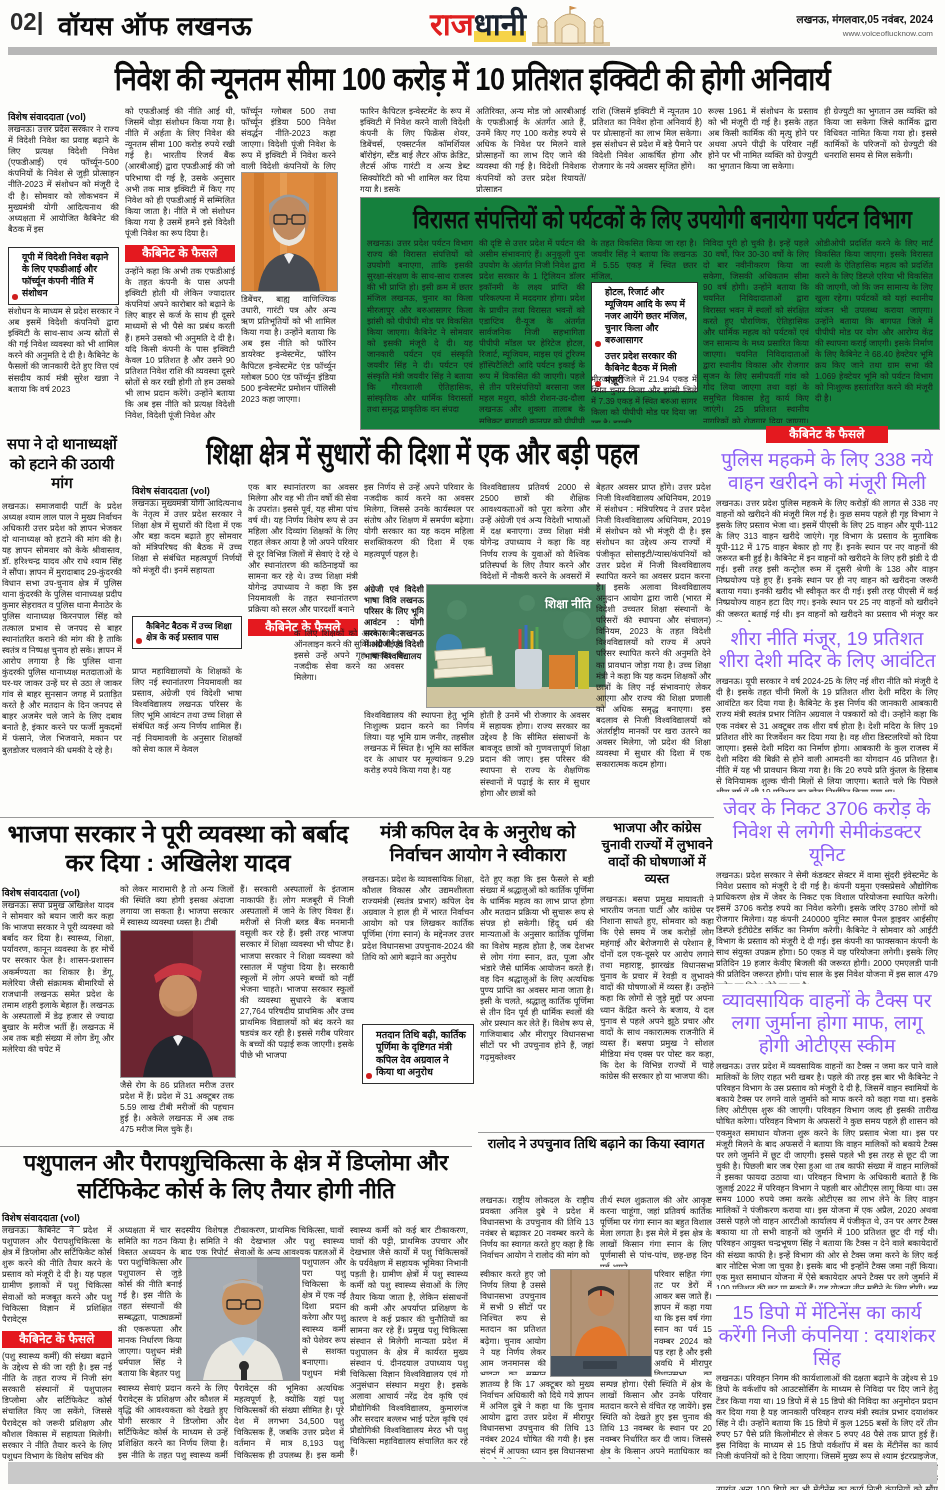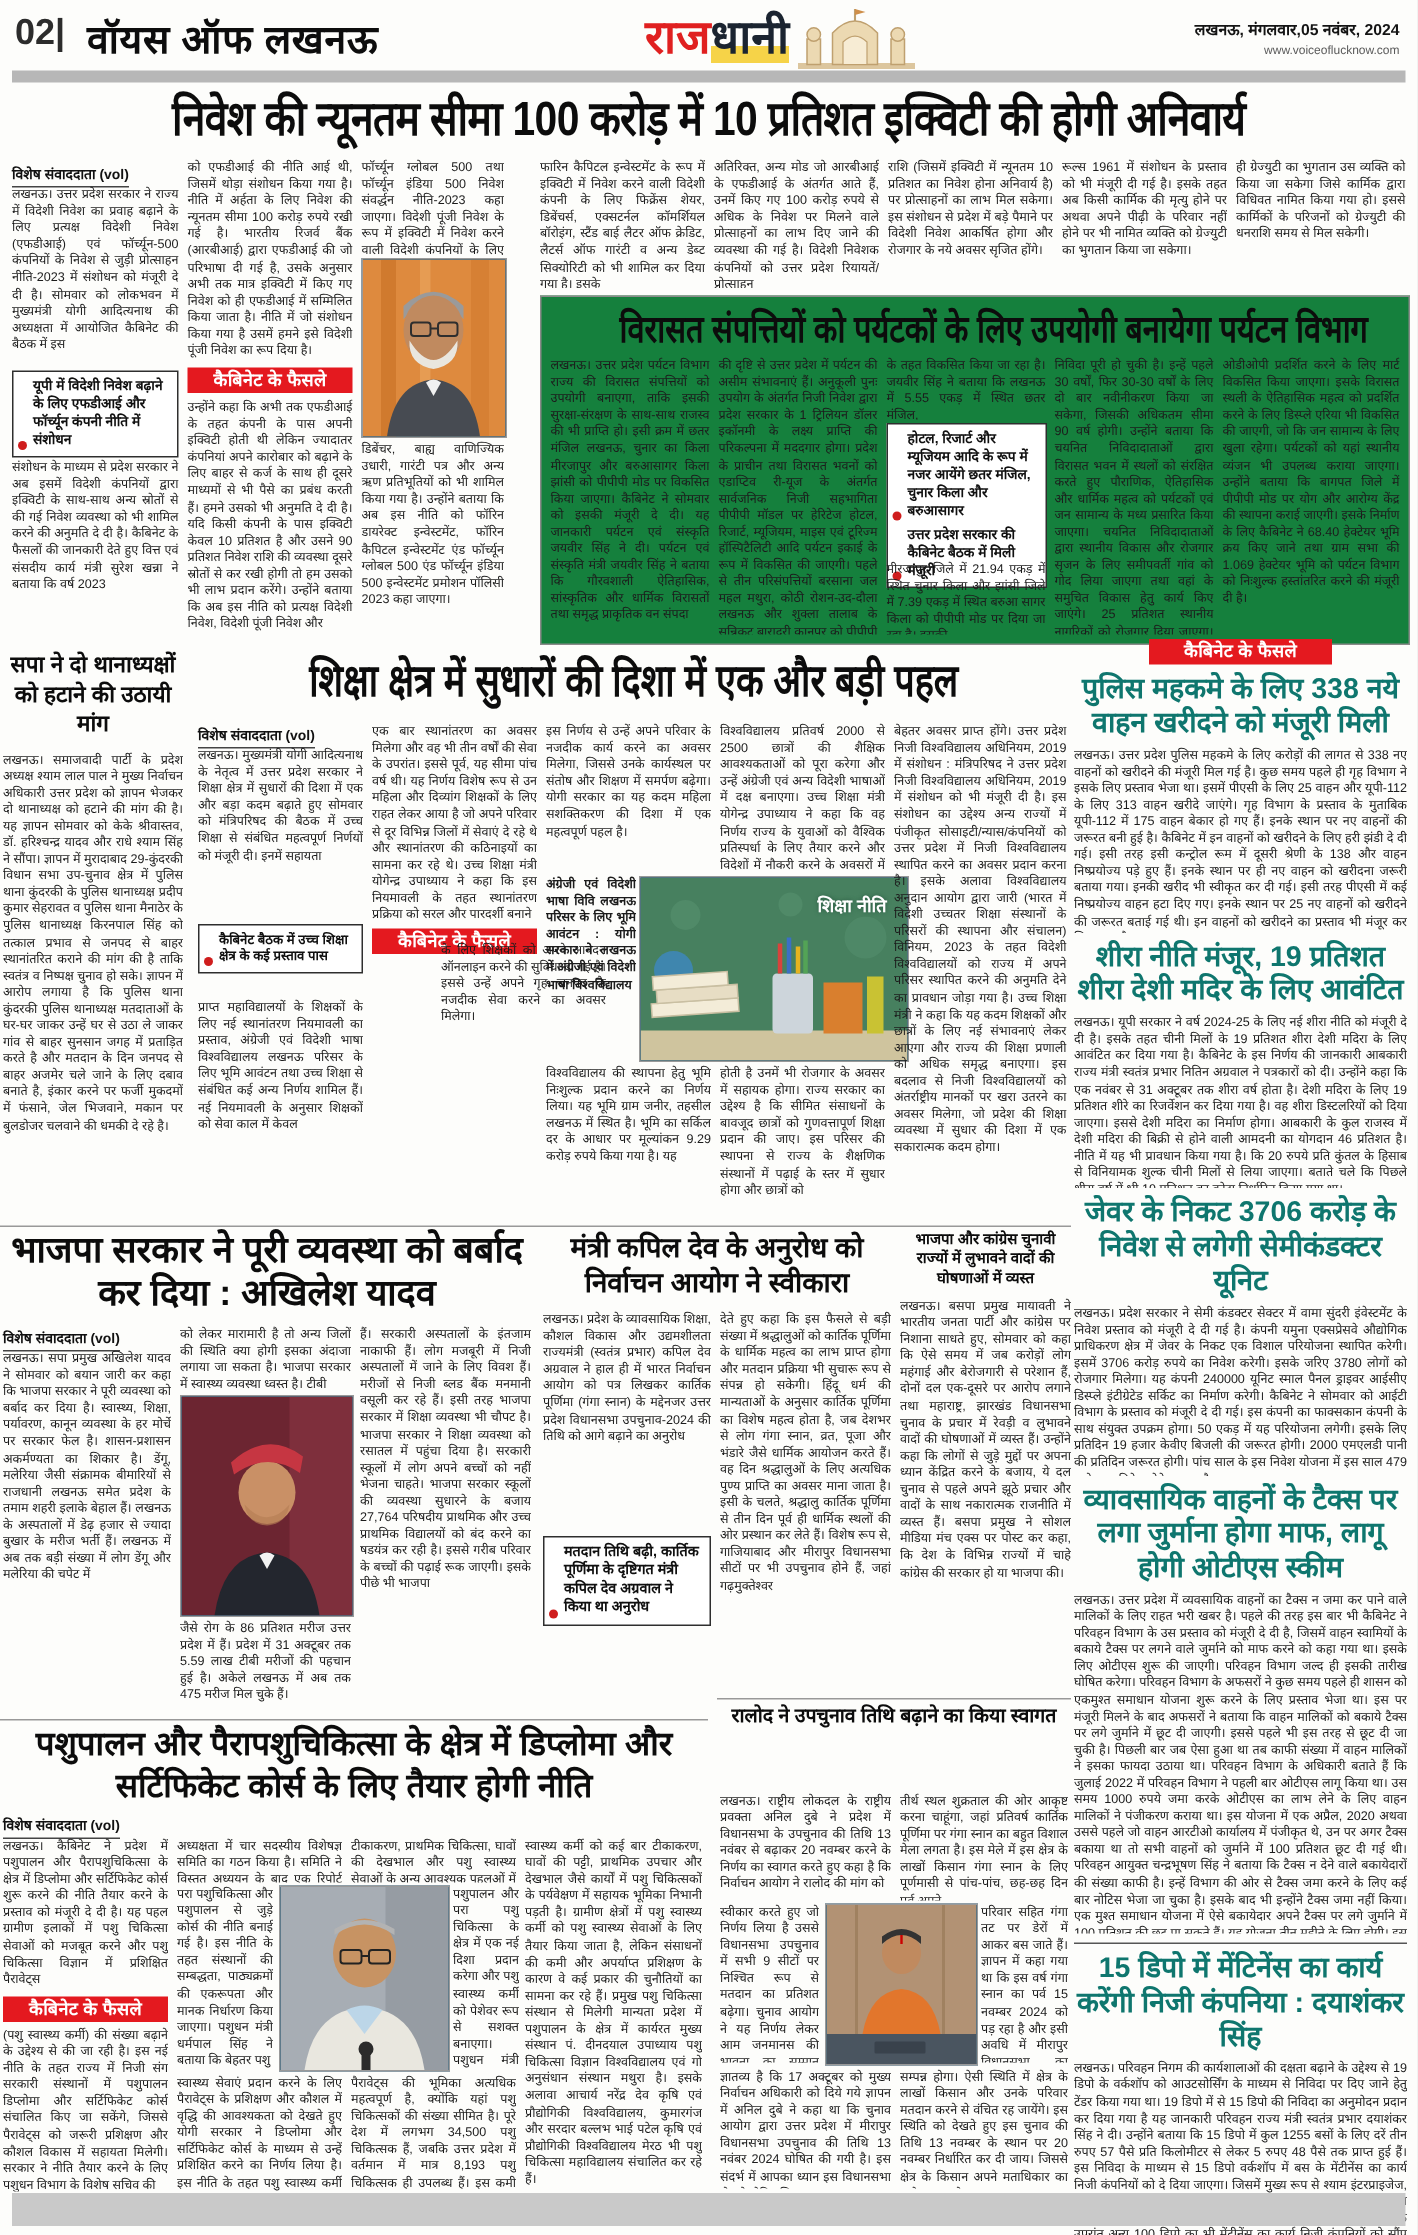--- a/index.html
+++ b/index.html
@@ -11,21 +11,21 @@
   .squeeze{white-space:nowrap;display:block;transform-origin:50% 50%;text-align:center;}
   .byline{font-size:9.3px;font-weight:bold;color:#111;border-bottom:1.4px solid #444;padding-bottom:2px;display:inline-block;}
   .redlabel{background:#e4191f;color:#fff;font-weight:800;text-align:center;font-size:12px;
             line-height:1.25;padding:1px 2px;letter-spacing:.2px;}
   .hbox{border:1.3px solid #2e2e2e;padding:4px 4px 4px 3px;background:#fff;}
   .bullet-row{display:flex;gap:4px;align-items:flex-end;}
   .dot{width:6px;height:6px;border-radius:50%;background:#cf1d1d;flex:0 0 auto;margin-top:3px;}
   .hbox-txt{font-size:9.2px;font-weight:bold;line-height:1.3;text-align:left;color:#101010;}
   .center{text-align:center;}
   .photo{overflow:hidden;background:#0c4a6e;}
-  .rail-h{font-size:19px;font-weight:700;line-height:1.2;text-align:center;color:#0f766e;margin:6px 0 3px 0;}
+  .rail-h{font-size:19px;font-weight:400;line-height:1.2;text-align:center;color:#8b5cf6;margin:6px 0 3px 0;}
   .rule{border-top:1.6px solid #555;}
   .graybar{background:#b7b7b7;}
   svg{display:block;}
 </style>
 </head>
 <body>
 
 <div class="page">
 
   <div class="abs" style="left:10px;top:8px;font-size:24px;font-weight:800;color:#2c2c2c;">02|</div>
@@ -212,21 +212,21 @@
     <div class="abs hbox" style="left:2px;top:204px;width:103px;">
       <div class="bullet-row">
           <span class="dot"></span>
         <span class="hbox-txt" style="font-size:9.6px;">मतदान तिथि बढ़ी, कार्तिक पूर्णिमा के दृष्टिगत मंत्री कपिल देव अग्रवाल ने किया था अनुरोध</span>
         </div>
     </div>
     <div class="abs bodytxt" style="left:120px;top:54px;width:114px;height:304px;">देते हुए कहा कि इस फैसले से बड़ी संख्या में श्रद्धालुओं को कार्तिक पूर्णिमा के धार्मिक महत्व का लाभ प्राप्त होगा और मतदान प्रक्रिया भी सुचारू रूप से संपन्न हो सकेगी। हिंदू धर्म की मान्यताओं के अनुसार कार्तिक पूर्णिमा का विशेष महत्व होता है, जब देशभर से लोग गंगा स्नान, व्रत, पूजा और भंडारे जैसे धार्मिक आयोजन करते हैं। वह दिन श्रद्धालुओं के लिए अत्यधिक पुण्य प्राप्ति का अवसर माना जाता है। इसी के चलते, श्रद्धालु कार्तिक पूर्णिमा से तीन दिन पूर्व ही धार्मिक स्थलों की ओर प्रस्थान कर लेते हैं। विशेष रूप से, गाजियाबाद और मीरापुर विधानसभा सीटों पर भी उपचुनाव होने हैं, जहां गढ़मुक्तेश्वर</div>
   </div>
 
   <div class="abs" style="left:600px;top:820px;width:114px;height:360px;">
-    <div class="hl center" style="font-size:10px;line-height:1.3;">भाजपा और कांग्रेस चुनावी राज्यों में लुभावने वादों की घोषणाओं में व्यस्त</div>
+    <div class="hl center" style="font-size:13px;line-height:1.3;">भाजपा और कांग्रेस चुनावी राज्यों में लुभावने वादों की घोषणाओं में व्यस्त</div>
     <div class="bodytxt" style="margin-top:6px;height:298px;">लखनऊ। बसपा प्रमुख मायावती ने भारतीय जनता पार्टी और कांग्रेस पर निशाना साधते हुए, सोमवार को कहा कि ऐसे समय में जब करोड़ों लोग महंगाई और बेरोजगारी से परेशान हैं, दोनों दल एक-दूसरे पर आरोप लगाने तथा महाराष्ट्र, झारखंड विधानसभा चुनाव के प्रचार में रेवड़ी व लुभावने वादों की घोषणाओं में व्यस्त हैं। उन्होंने कहा कि लोगों से जुड़े मुद्दों पर अपना ध्यान केंद्रित करने के बजाय, ये दल चुनाव से पहले अपने झूठे प्रचार और वादों के साथ नकारात्मक राजनीति में व्यस्त हैं। बसपा प्रमुख ने सोशल मीडिया मंच एक्स पर पोस्ट कर कहा, कि देश के विभिन्न राज्यों में चाहे कांग्रेस की सरकार हो या भाजपा की।</div>
   </div>
 
   <div class="abs" style="left:716px;top:426px;width:222px;">
     <div class="redlabel" style="width:118px;margin:0 auto;">कैबिनेट के फैसले</div>
 
     <div class="rail-h">पुलिस महकमे के लिए 338 नये वाहन खरीदने को मंजूरी मिली</div>
     <div class="bodytxt" style="height:124px;">लखनऊ। उत्तर प्रदेश पुलिस महकमे के लिए करोड़ों की लागत से 338 नए वाहनों को खरीदने की मंजूरी मिल गई है। कुछ समय पहले ही गृह विभाग ने इसके लिए प्रस्ताव भेजा था। इसमें पीएसी के लिए 25 वाहन और यूपी-112 के लिए 313 वाहन खरीदे जाएंगे। गृह विभाग के प्रस्ताव के मुताबिक यूपी-112 में 175 वाहन बेकार हो गए हैं। इनके स्थान पर नए वाहनों की जरूरत बनी हुई है। कैबिनेट में इन वाहनों को खरीदने के लिए हरी झंडी दे दी गई। इसी तरह इसी कन्ट्रोल रूम में दूसरी श्रेणी के 138 और वाहन निष्प्रयोज्य पड़े हुए हैं। इनके स्थान पर ही नए वाहन को खरीदना जरूरी बताया गया। इनकी खरीद भी स्वीकृत कर दी गई। इसी तरह पीएसी में कई निष्प्रयोज्य वाहन हटा दिए गए। इनके स्थान पर 25 नए वाहनों को खरीदने की जरूरत बताई गई थी। इन वाहनों को खरीदने का प्रस्ताव भी मंजूर कर लिया गया है।</div>
 
     <div class="rail-h">शीरा नीति मंजूर, 19 प्रतिशत शीरा देशी मदिर के लिए आवंटित</div>

